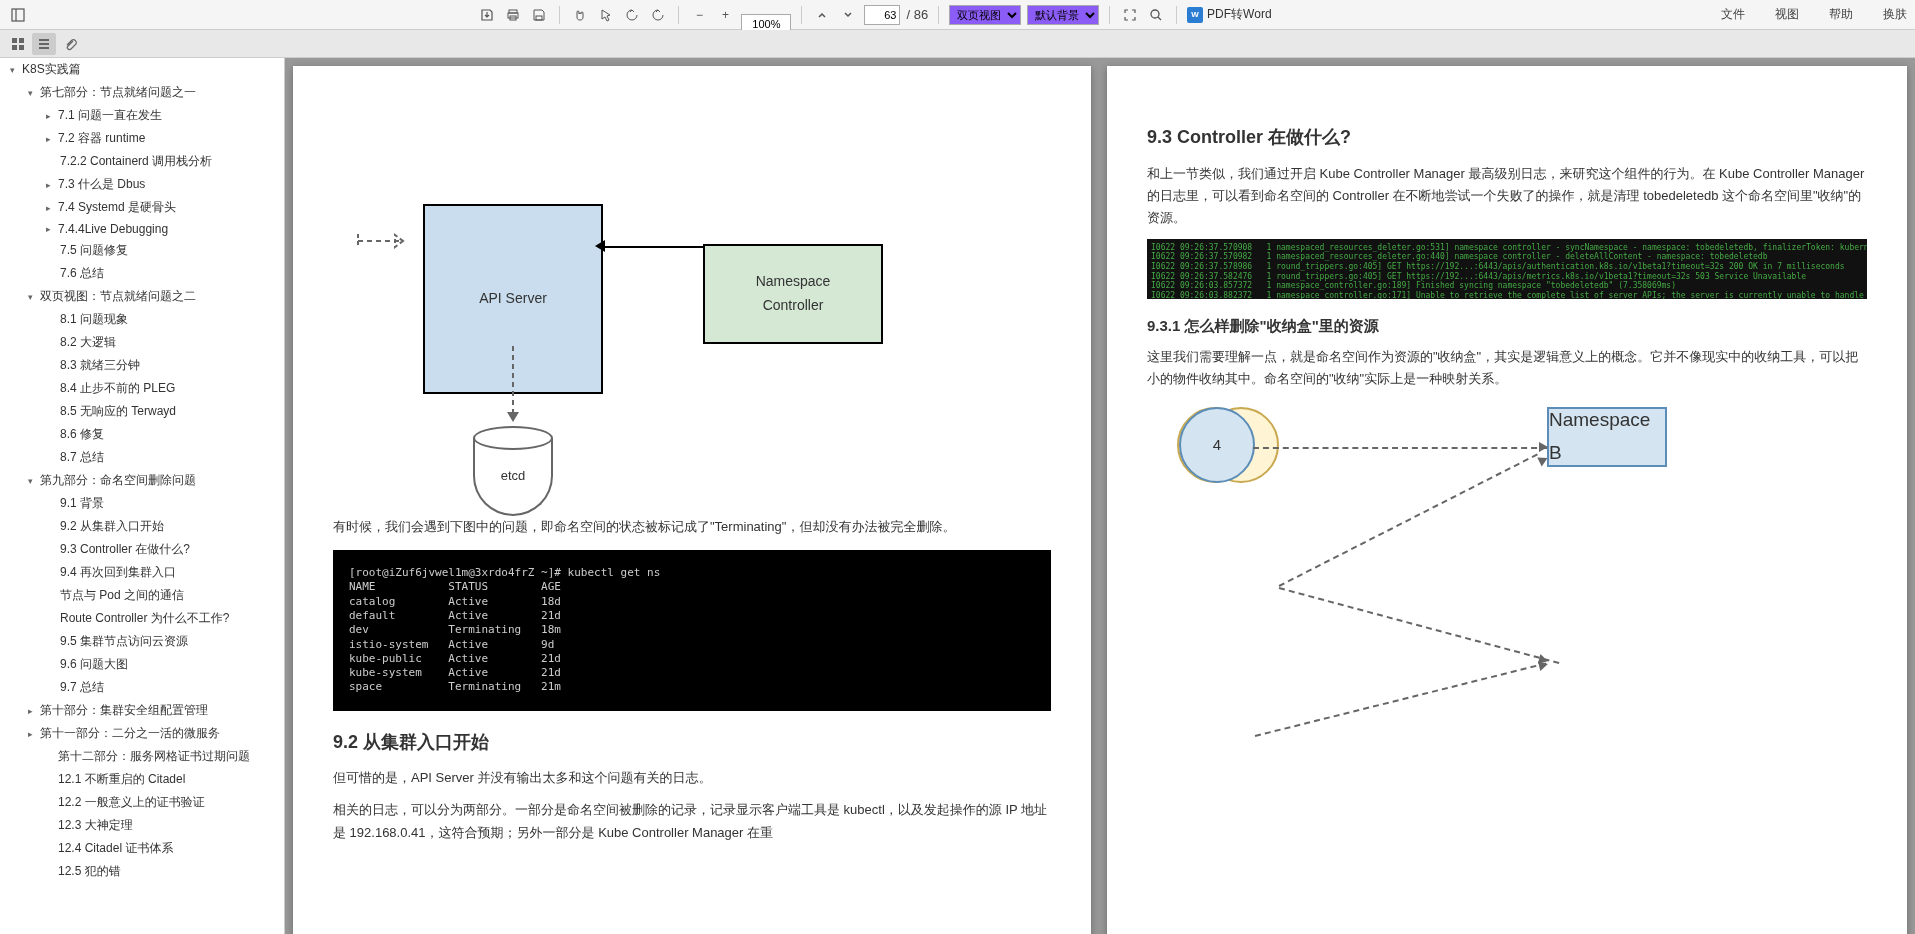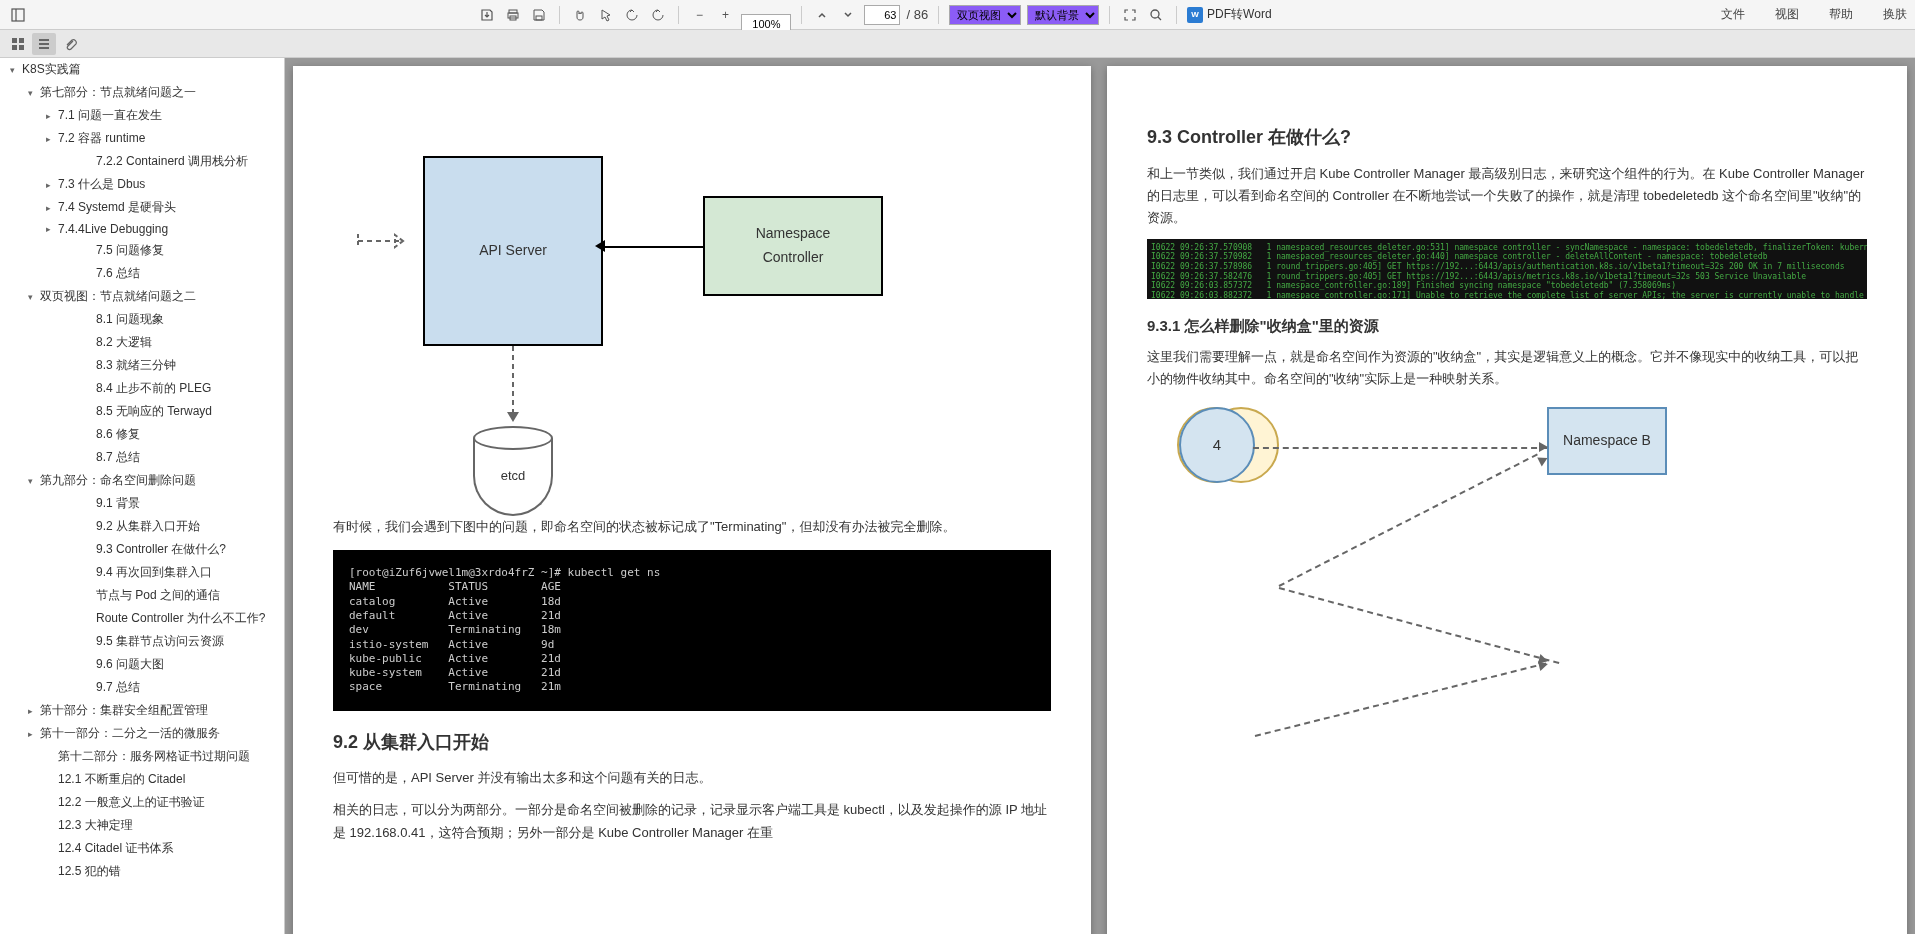--- a/index.html
+++ b/index.html
@@ -27,47 +27,47 @@
 .subbar .tb-btn.active { background: #ccc; }
 
 
 .main { flex: 1; display: flex; overflow: hidden; }
 .sidebar { width: 285px; background: white; border-right: 1px solid #ccc; overflow-y: auto; font-size: 12px; color: #333; }
 .outline-item { padding: 3px 0 3px 10px; cursor: pointer; white-space: nowrap; display: flex; align-items: center; }
 .outline-item .exp { width: 12px; display: inline-block; color: #666; font-size: 9px; }
 .lv0 { padding-left: 10px; }
 .lv1 { padding-left: 28px; }
 .lv2 { padding-left: 46px; }
-.lv3 { padding-left: 84px; }
+.lv3 { padding-left: 48px; }
 
 .content { flex: 1; background: #999; overflow: auto; display: flex; justify-content: center; gap: 16px; padding: 8px; }
 .page { background: white; width: 800px; height: 1120px; padding: 40px; box-shadow: 0 2px 8px rgba(0,0,0,0.3); position: relative; font-size: 13px; color: #333; line-height: 1.7; }
 .page h2 { font-size: 18px; margin: 16px 0 10px; font-weight: bold; }
 .page h3 { font-size: 15px; margin: 14px 0 8px; font-weight: bold; }
 .page p { margin-bottom: 10px; }
 
 
 .diag1 { position: relative; height: 380px; margin-top: 30px; }
-.box { position: absolute; border: 2px solid #000; display: flex; align-items: center; justify-content: center; text-align: center; font-size: 14px; }
+.box { position: absolute; border: 2px solid #000; display: flex; align-items: center; justify-content: center; text-align: center; font-size: 14px; margin-top: 48px; }
 .apiserver { left: 90px; top: 20px; width: 180px; height: 190px; background: #c9ddee; }
 .nsctrl { left: 370px; top: 60px; width: 180px; height: 100px; background: #d4e8d4; }
 .etcd-cyl { position: absolute; left: 140px; top: 290px; width: 80px; height: 90px; }
 .cyl-top { width: 80px; height: 24px; border: 2px solid #666; border-radius: 50%; background: white; position: absolute; top: 0; z-index: 2; }
 .cyl-body { width: 80px; height: 78px; border-left: 2px solid #666; border-right: 2px solid #666; border-bottom: 2px solid #666; border-radius: 0 0 40px 40px; position: absolute; top: 12px; background: white; display: flex; align-items: center; justify-content: center; }
 .arrow-line { position: absolute; background: #000; }
 .arr-head { position: absolute; width: 0; height: 0; }
 .arr-left { border-top: 6px solid transparent; border-bottom: 6px solid transparent; border-right: 10px solid #000; }
 
 .terminal { background: #000; color: #ccc; font-family: monospace; font-size: 11px; padding: 16px; white-space: pre; line-height: 1.3; margin: 12px 0; overflow: hidden; }
 
 
 .diag2 { position: relative; height: 390px; margin-top: 16px; }
 .circle { position: absolute; width: 76px; height: 76px; border: 2px solid #c9a94f; border-radius: 50%; background: #fff4d4; display: flex; align-items: center; justify-content: center; font-size: 15px; }
 .circle.blue { border-color: #5b8db8; background: #d4e4f0; }
-.nsbox { position: absolute; width: 120px; height: 68px; border: 2px solid #c9a94f; background: #fff4d4; display: flex; align-items: center; justify-content: center; font-size: 14px; }
+.nsbox { position: absolute; width: 120px; height: 60px; border: 2px solid #c9a94f; background: #fff4d4; display: flex; align-items: center; justify-content: center; font-size: 19px; }
 .nsbox.blue { border-color: #5b8db8; background: #d4e4f0; }
 .dline { position: absolute; border-top: 2px dashed #666; transform-origin: left center; }
 .dline-head { position: absolute; width: 0; height: 0; border-top: 5px solid transparent; border-bottom: 5px solid transparent; border-left: 9px solid #666; }
 
 
 .logblock { background: #111; color: #4a4; font-family: monospace; font-size: 8px; padding: 4px; line-height: 1.2; margin: 10px 0; height: 60px; overflow: hidden; white-space: pre; }
 </style>
 </head>
 <body>
 

